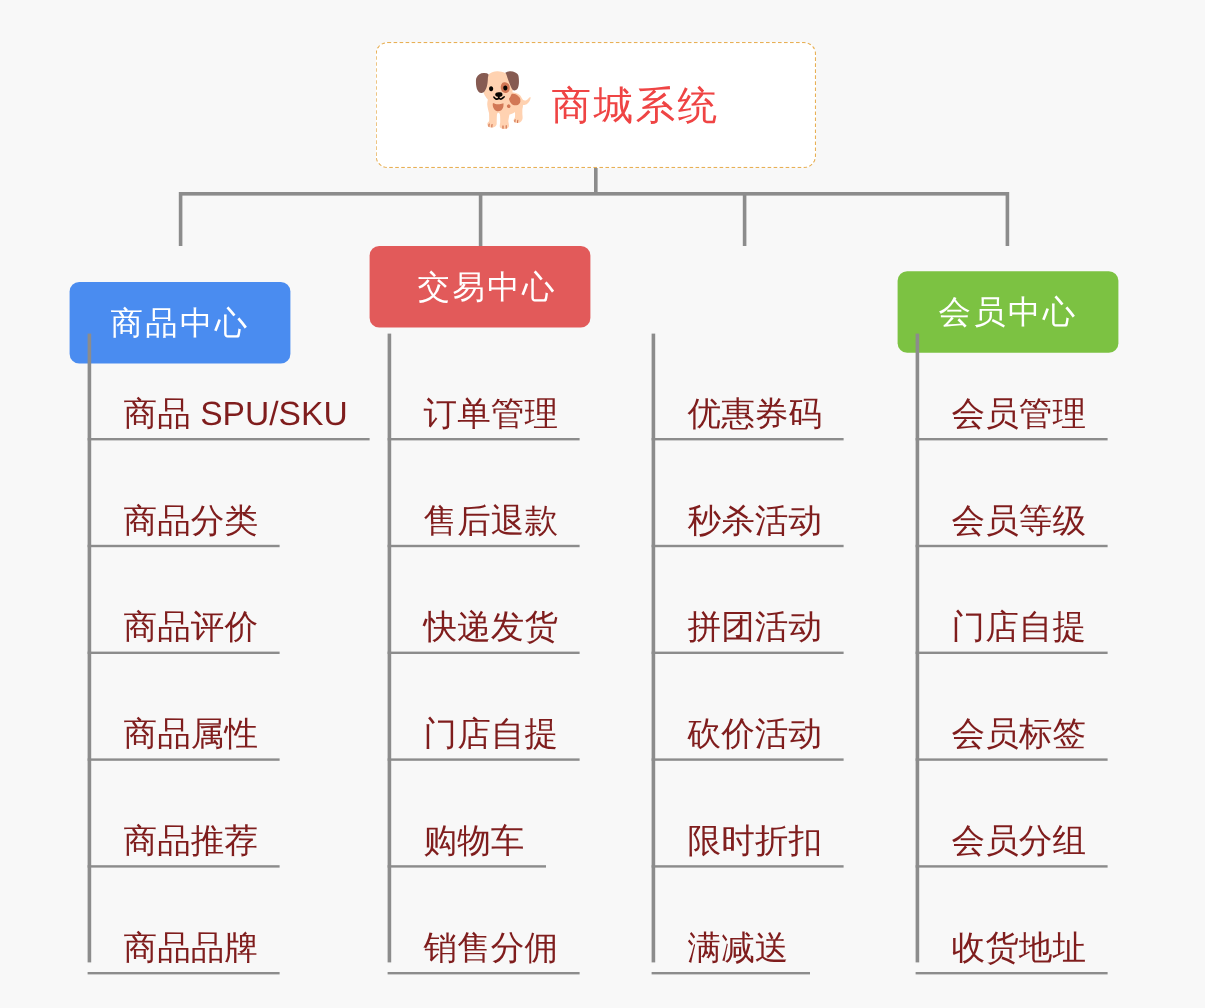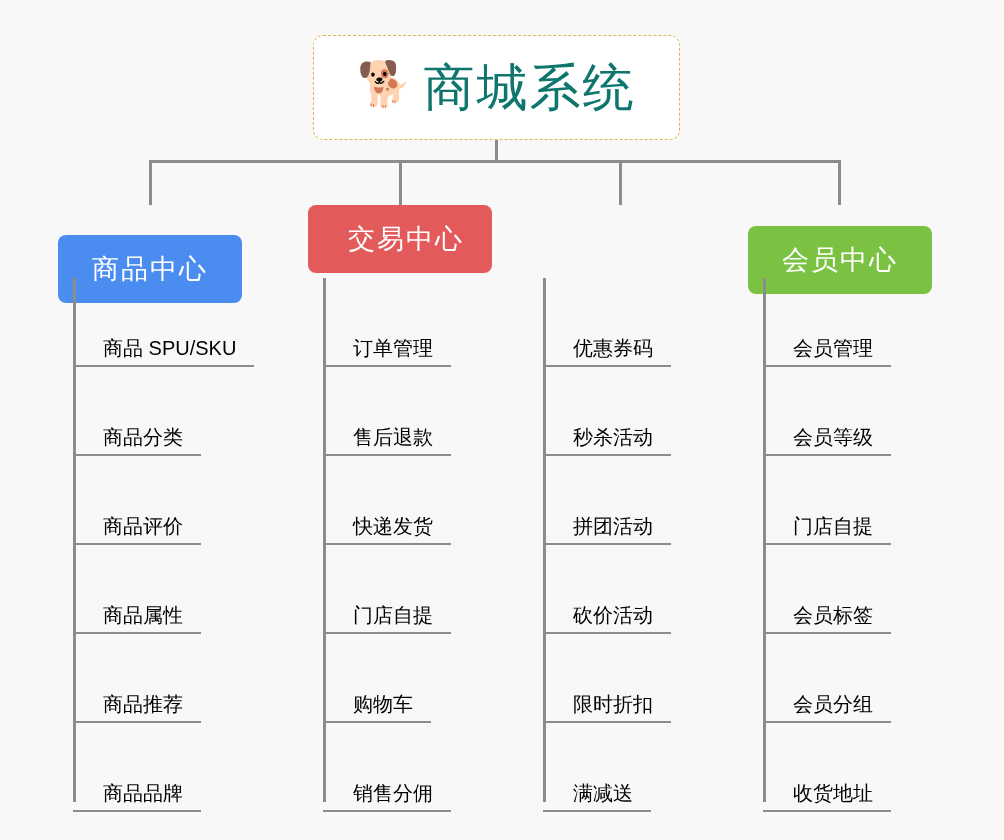--- a/index.html
+++ b/index.html
@@ -37,22 +37,22 @@
 
   #root-emoji {
     font-size: 44px;
     line-height: 1;
     display: block;
     width: 52px;
     height: 52px;
   }
 
   #root-title {
-    font-size: 51px;
-    color: #0f766e;
+    font-size: 33px;
+    color: #ef4444;
     letter-spacing: 2px;
     line-height: 1;
     white-space: nowrap;
   }
 
   
   .conn {
     position: absolute;
     background: #8c8c8c;
   }
@@ -101,22 +101,22 @@
   .leaf-inner {
     position: absolute;
     left: 0;
     bottom: 0;
     display: inline-block;
     border-bottom: 2px solid #8c8c8c;
     padding: 0 18px 6px 30px;
     white-space: nowrap;
   }
   .leaf-label {
-    font-size: 20px;
-    color: #000000;
+    font-size: 28px;
+    color: #7f1d1d;
     line-height: 1;
     white-space: nowrap;
   }
 </style>
 </head>
 <body>
 
 <div id="canvas">
 
   <div id="root-node">

